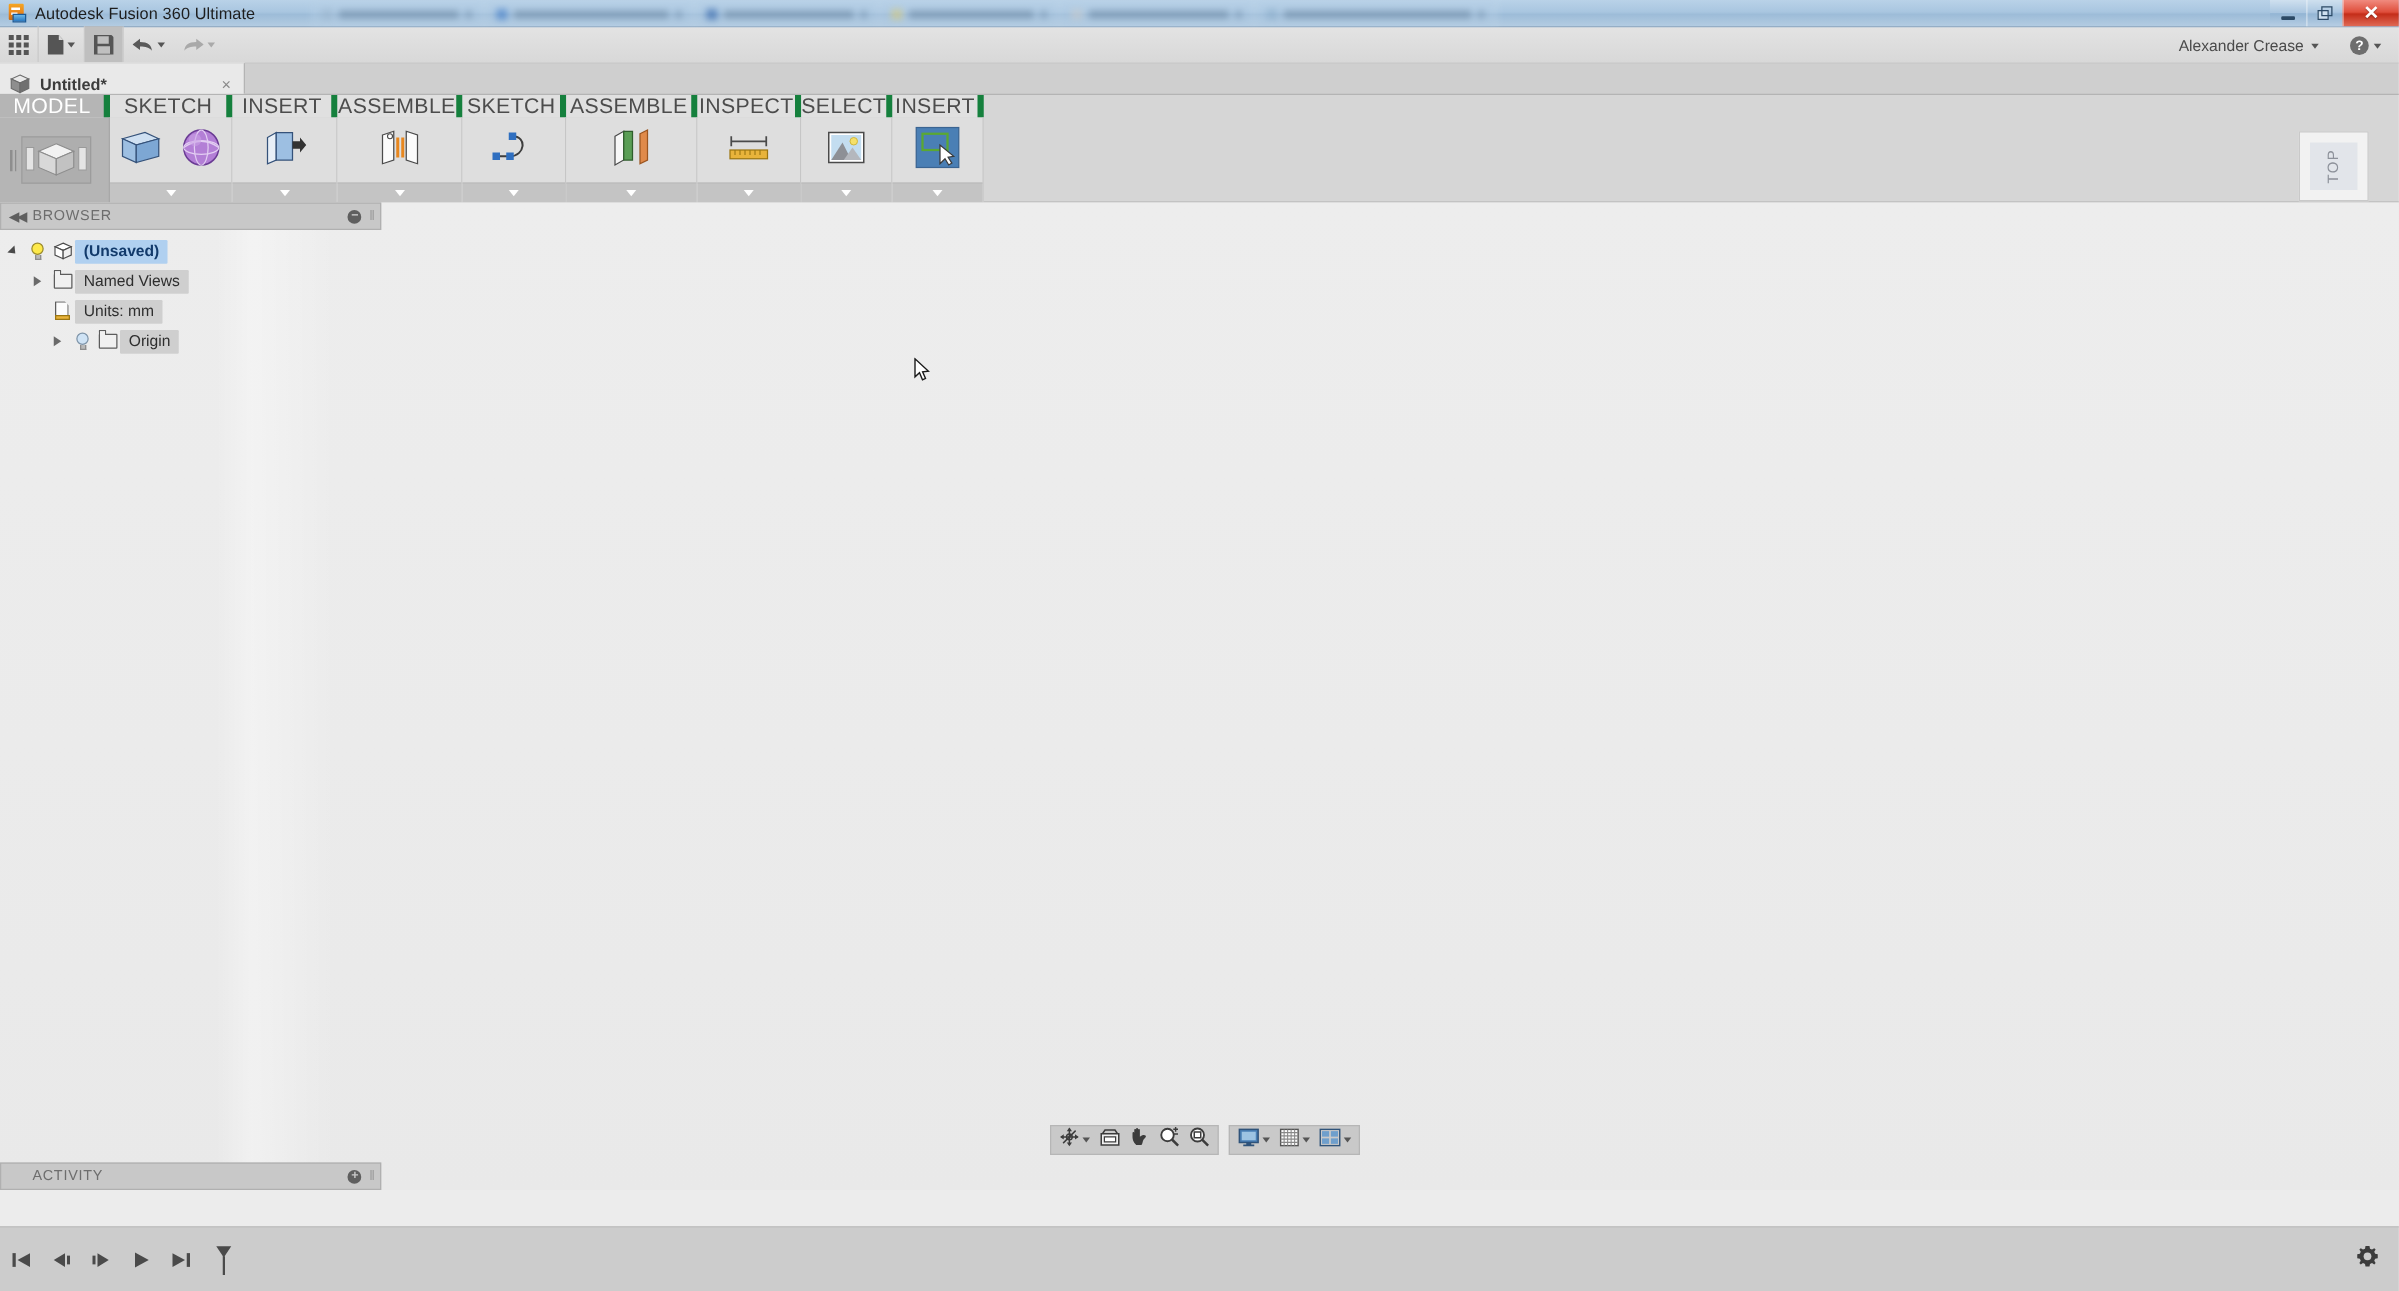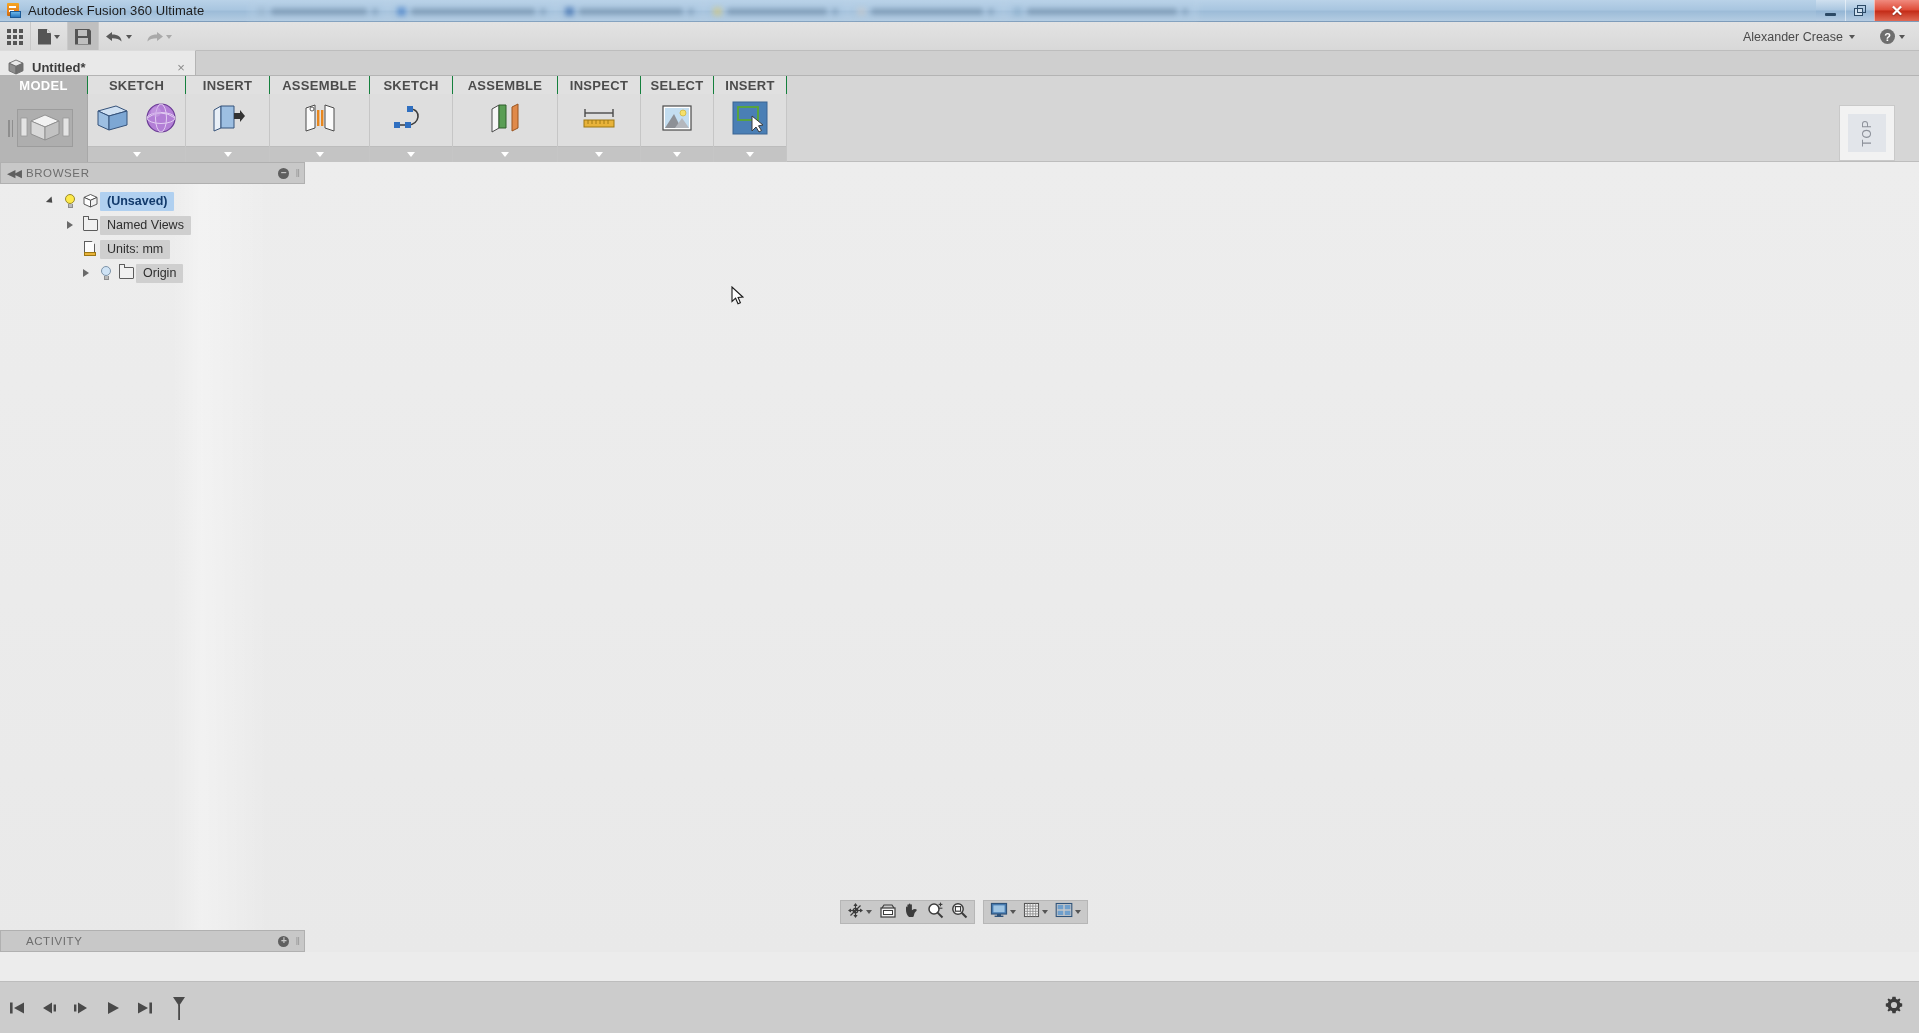--- a/index.html
+++ b/index.html
@@ -73,21 +73,21 @@
   }
   .max-g i.b{ left:0; top:3px; width:9px; height:8px; background:#cfe0ef;}
   .max-g i.f{ left:3px; top:0; width:9px; height:8px; }
   .close-g{ color:#fff; font-size:15px; font-weight:bold; line-height:1; text-shadow:0 1px 1px rgba(0,0,0,.35); }
 
   
   .qat{
     position:absolute; left:0; top:22px; width:1919px; height:29px;
     background:linear-gradient(180deg,#e3e3e3 0%,#d8d8d8 100%);
     border-bottom:1px solid #bdbdbd;
-    display:flex; align-items:flex-start;
+    display:flex; align-items:flex-end;
   }
   .qbtn{
     height:29px; display:flex; align-items:center; justify-content:center;
     padding:0 7px; gap:3px; position:relative;
   }
   .qbtn.active{ background:#bfbfbf; }
   .qsep{ width:1px; height:29px; background:#c9c9c9; }
   .ico-grid{ display:grid; grid-template-columns:repeat(3,4px); grid-template-rows:repeat(3,4px); gap:2px; }
   .ico-grid i{ background:#555; display:block; width:4px; height:4px;}
   .ico-file{ width:13px; height:16px; position:relative; }
@@ -134,22 +134,22 @@
   .dtab .x{ font-size:13px; color:#8a8a8a; width:12px; text-align:center; }
 
   
   .ribbon{
     position:absolute; left:0; top:76px; width:1919px; height:86px;
     background:#d6d6d6; border-bottom:1px solid #bdbdbd;
   }
   .rb-tabs{ position:absolute; left:0; top:0; height:18px; display:flex; }
   .rb-tab{
     height:18px; display:flex; align-items:center; justify-content:center;
-    font-size:13px; color:#4c4c4c; letter-spacing:.3px;
-    border-right:1px solid #15803d; background:#e0e0e0;font-weight:bold;
+    font-size:17px; color:#4c4c4c; letter-spacing:.3px;
+    border-right:5px solid #15803d; background:#e0e0e0;
   }
   .rb-tab.ws{ background:#b5b5b5; color:#ffffff; }
   .rb-panels{ position:absolute; left:0; top:18px; height:68px; display:flex; }
   .rb-panel{
     border-right:1px solid #c6c6c6; display:flex; flex-direction:column; height:68px;
     background:#dedede;
   }
   .rb-panel.ws{ background:#b5b5b5; border-right:1px solid #a8a8a8; }
   .rb-row{ display:flex; align-items:center; height:52px; }
   .rb-drop{
@@ -195,21 +195,21 @@
     display:flex; align-items:center; padding:0 4px; gap:6px;
   }
   .ph-collapse{ font-size:11px; color:#5f5f5f; letter-spacing:-2px; padding-left:2px; }
   .ph-title{ font-size:11.5px; color:#6d6d6d; letter-spacing:.6px; flex:1; }
   .ph-circ{
     width:11px;height:11px;border-radius:50%;background:#5f5f5f;color:#c8c8c8;
     font-size:10px;line-height:10px;text-align:center;font-weight:bold;
   }
   .ph-grip{ color:#9a9a9a; font-size:11px; letter-spacing:-2px; padding-right:2px;}
   .tree{ padding-top:5px; }
-  .trow{ height:24px; display:flex; align-items:center; font-size:12.5px; color:#2e2e2e;margin-left:40px; }
+  .trow{ height:24px; display:flex; align-items:center; font-size:12.5px; color:#2e2e2e; }
   .tw{ width:20px; flex:none; display:flex; align-items:center; justify-content:center; }
   .exp-open{ width:0;height:0;border-left:5px solid #4a4a4a;border-top:4px solid transparent;
     border-bottom:4px solid transparent; transform:rotate(45deg); }
   .exp-closed{ width:0;height:0;border-left:6px solid transparent;border-top:4px solid transparent;
     border-bottom:4px solid transparent; border-left-color:#6a6a6a; }
   .bulb{ width:14px; height:16px; position:relative; }
   .bulb .g{ position:absolute; left:2px; top:1px; width:10px; height:10px; border-radius:50%;
      border:1px solid #9a8a2a; background:#fde94a; }
   .bulb .b{ position:absolute; left:4.5px; top:11px; width:5px; height:4px; background:#b9b9b9;
      border:1px solid #8d8d8d; border-top:none; }

